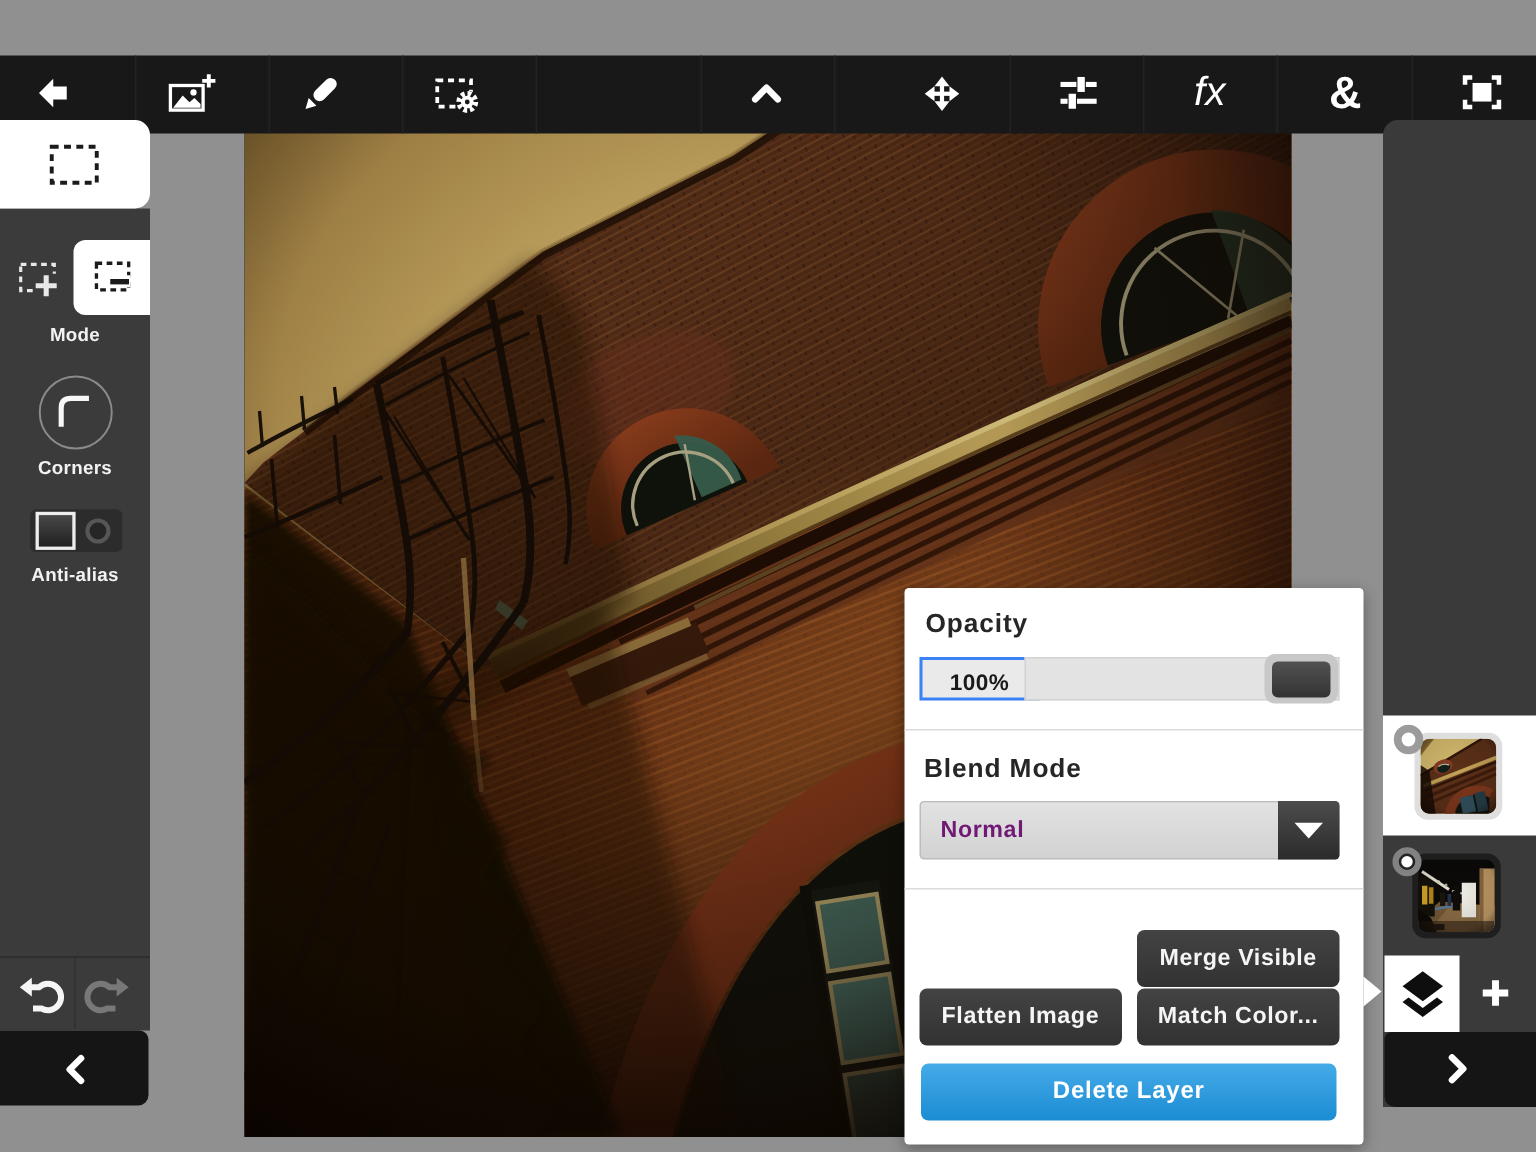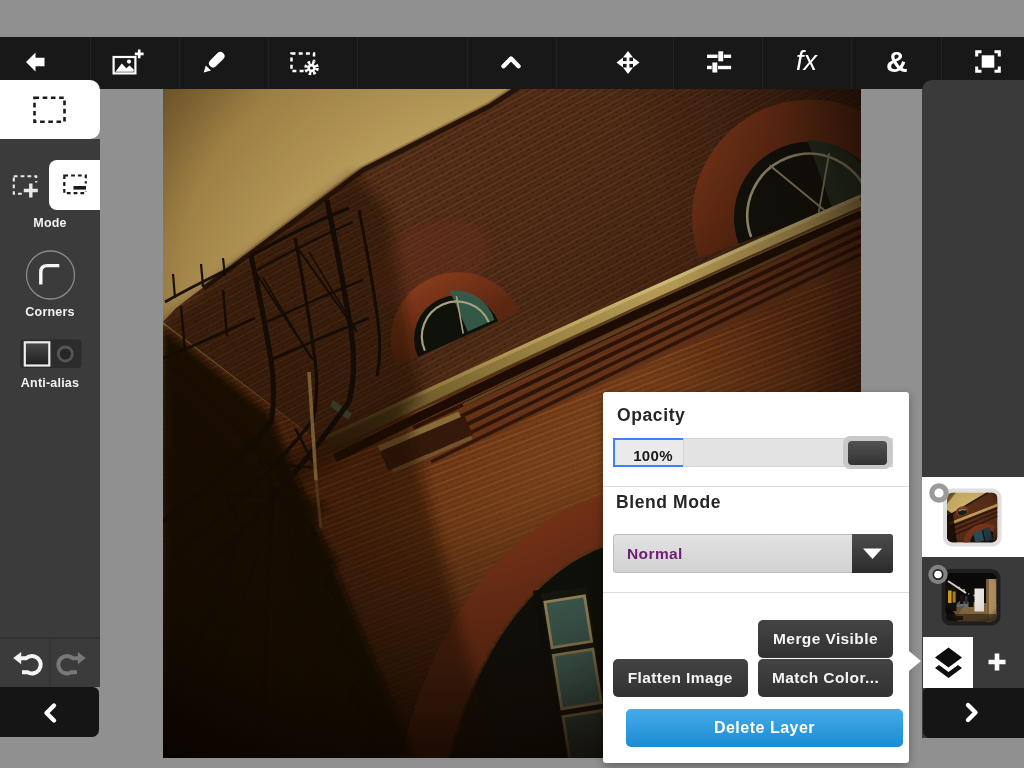--- a/index.html
+++ b/index.html
@@ -34,21 +34,21 @@
   background:linear-gradient(#525252,#333333);}
 .pdiv{position:absolute;left:0;width:306px;height:1px;background:#dcdcdc;}
 #dd{left:10px;top:142px;width:280px;height:39px;border:1px solid #bcbcbc;border-radius:3px;
   background:linear-gradient(#e2e2e2,#d2d2d2);}
 #dd-txt{left:24px;top:153px;color:#701a75;font-size:15.5px;font-weight:bold;letter-spacing:.4px;}
 #dd-dark{left:249px;top:142px;width:41px;height:39px;border-radius:0 3px 3px 0;
   background:linear-gradient(#4c4c4c,#2b2b2b);}
 .pbtn{position:absolute;height:37.5px;border-radius:5px;color:#f5f5f5;
   background:linear-gradient(#434343,#323232);font-size:15.5px;font-weight:bold;
   text-align:center;line-height:37px;letter-spacing:.4px;}
-#pb-blue{position:absolute;left:23px;top:317px;width:277px;height:37.5px;border-radius:5px;
+#pb-blue{position:absolute;left:11px;top:317px;width:277px;height:37.5px;border-radius:5px;
   background:linear-gradient(#45abe9,#1b8cd2);color:#ffffff;font-size:16px;font-weight:bold;
   text-align:center;line-height:37px;letter-spacing:.5px;}
 #ptri{position:absolute;left:306px;top:259px;width:0;height:0;
   border-top:10.5px solid transparent;border-bottom:10.5px solid transparent;border-left:12px solid #ffffff;}
 </style>
 </head>
 <body>
 
 <div class="abs" id="photo" style="left:163px;top:60px;width:698px;height:698px;background:#1c0d05;">
 <svg width="698" height="698" viewBox="0 0 698 698">
@@ -432,21 +432,21 @@
 </svg>
 
 <div class="abs" id="popup">
   <div id="ptri"></div>
   <div class="hd" style="left:14px;top:13px;">Opacity</div>
   <div class="pbox" id="op-val">100%</div>
   <div class="pbox" id="op-track"></div>
   <div class="pbox" id="op-handle"></div>
   <div class="pbox" id="op-handle-in"></div>
   <div class="pdiv" style="top:94px;"></div>
-  <div class="hd" style="left:13px;top:100px;">Blend Mode</div>
+  <div class="hd" style="left:13px;top:110px;">Blend Mode</div>
   <div class="pbox" id="dd"></div>
   <div class="pbox" id="dd-txt">Normal</div>
   <div class="pbox" id="dd-dark"></div>
   <svg class="abs" width="41" height="39" viewBox="0 0 41 39" style="left:249px;top:142px;">
     <path d="M11,14.5 L30,14.5 L20.5,25 Z" fill="#fff"></path>
   </svg>
   <div class="pdiv" style="top:199.5px;"></div>
   <div class="pbtn" style="left:155px;top:228px;width:135px;">Merge Visible</div>
   <div class="pbtn" style="left:10px;top:267px;width:134.5px;text-align:center;">Flatten Image</div>
   <div class="pbtn" style="left:155px;top:267px;width:135px;">Match Color...</div>

